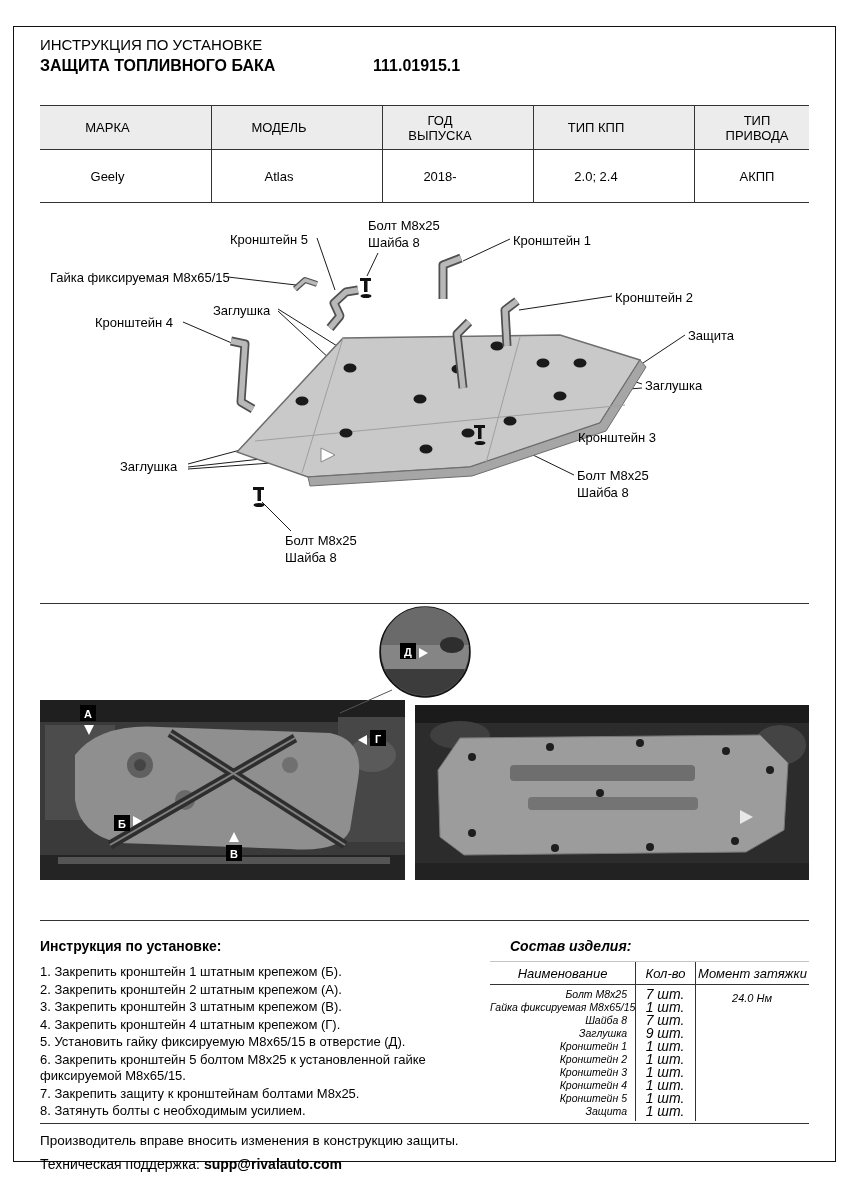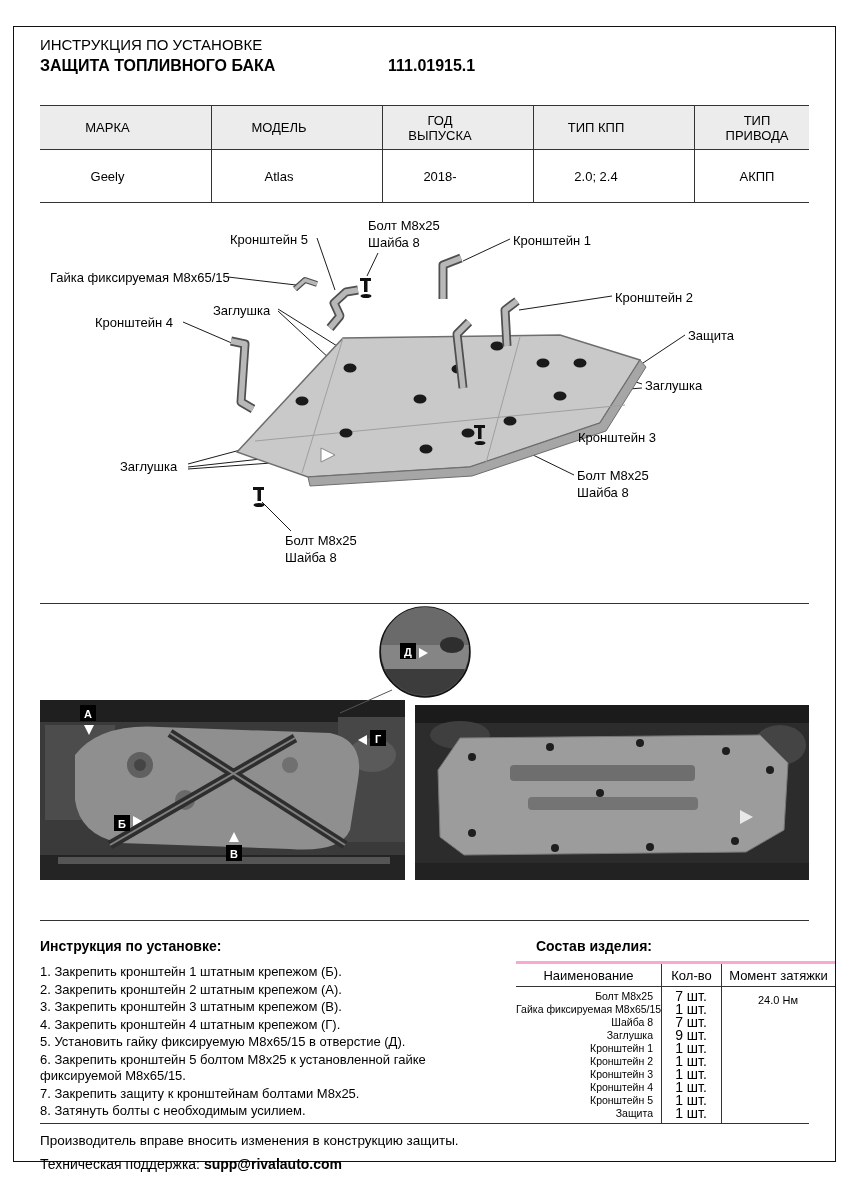--- a/index.html
+++ b/index.html
@@ -3,21 +3,21 @@
 <meta charset="utf-8">
 <style>
   html,body{margin:0;padding:0;background:#fff;}
   .page{position:relative;width:849px;height:1176px;background:#fff;overflow:hidden;
         font-family:"Liberation Sans","DejaVu Sans",sans-serif;color:#000;}
   .frame{position:absolute;left:13px;right:13px;top:26px;bottom:14px;border:1.5px solid #111;}
 
   
   .hdr1{position:absolute;left:40px;top:36px;font-size:15px;}
   .hdr2{position:absolute;left:40px;top:57px;font-size:16px;font-weight:bold;}
-  .part{position:absolute;left:388px;top:57px;font-size:16px;font-weight:bold;}
+  .part{position:absolute;left:373px;top:57px;font-size:16px;font-weight:bold;}
 
   
   .vtable{position:absolute;left:40px;top:105px;width:769px;font-size:13px;}
   .vhead,.vrow{display:grid;grid-template-columns:135px 135px 115px 125px 125px 134px;gap:36px;}
   .vhead{background:#ececec;border-top:1px solid #333;border-bottom:1px solid #333;}
   .vrow{border-bottom:1px solid #333;}
   .vcell{display:flex;align-items:center;justify-content:center;text-align:center;padding:4px 2px;}
   .vhead .vcell{min-height:35px;}
   .vrow  .vcell{min-height:44px;}
   .vcell+.vcell{border-left:1px solid #333;}
@@ -35,23 +35,23 @@
 
   
   .photos{position:absolute;left:40px;top:605px;width:769px;height:300px;}
 
   
   .instr{position:absolute;left:40px;top:938px;width:450px;}
   .instr-title{font-size:14px;font-weight:bold;margin-bottom:10px;}
   .step{font-size:13px;line-height:16.5px;margin-bottom:1px;}
 
   
-  .comp{position:absolute;left:516px;top:938px;width:319px;}
+  .comp{position:absolute;left:490px;top:938px;width:319px;font-style:italic;}
   .comp-title{font-size:14px;font-weight:bold;padding-left:20px;margin-bottom:7px;}
-  .comp-head{display:grid;grid-template-columns:145px 60px 114px;border-top:3px solid #f9a8d4;border-bottom:1px solid #333;height:22px;}
+  .comp-head{display:grid;grid-template-columns:145px 60px 114px;border-top:1px solid #f9a8d4;border-bottom:1px solid #333;height:22px;}
   .ch{display:flex;align-items:center;justify-content:center;font-size:13px;}
   .ch+.ch{border-left:1px solid #333;}
   .comp-body{position:relative;display:grid;grid-template-columns:145px 60px 114px;grid-auto-rows:13px;padding-top:3px;min-height:133px;}
   .cname{grid-column:1;text-align:right;padding-right:8px;font-size:10.5px;line-height:13px;white-space:nowrap;}
   .ccount{grid-column:2;text-align:center;font-size:14px;line-height:13px;}
   .ctorque{grid-column:3;grid-row:1 / span 10;text-align:center;font-size:11px;padding-top:4px;}
   .vline{position:absolute;top:0;bottom:0;border-left:1px solid #333;}
   .vl1{left:145px;} .vl2{left:205px;}
 
   

